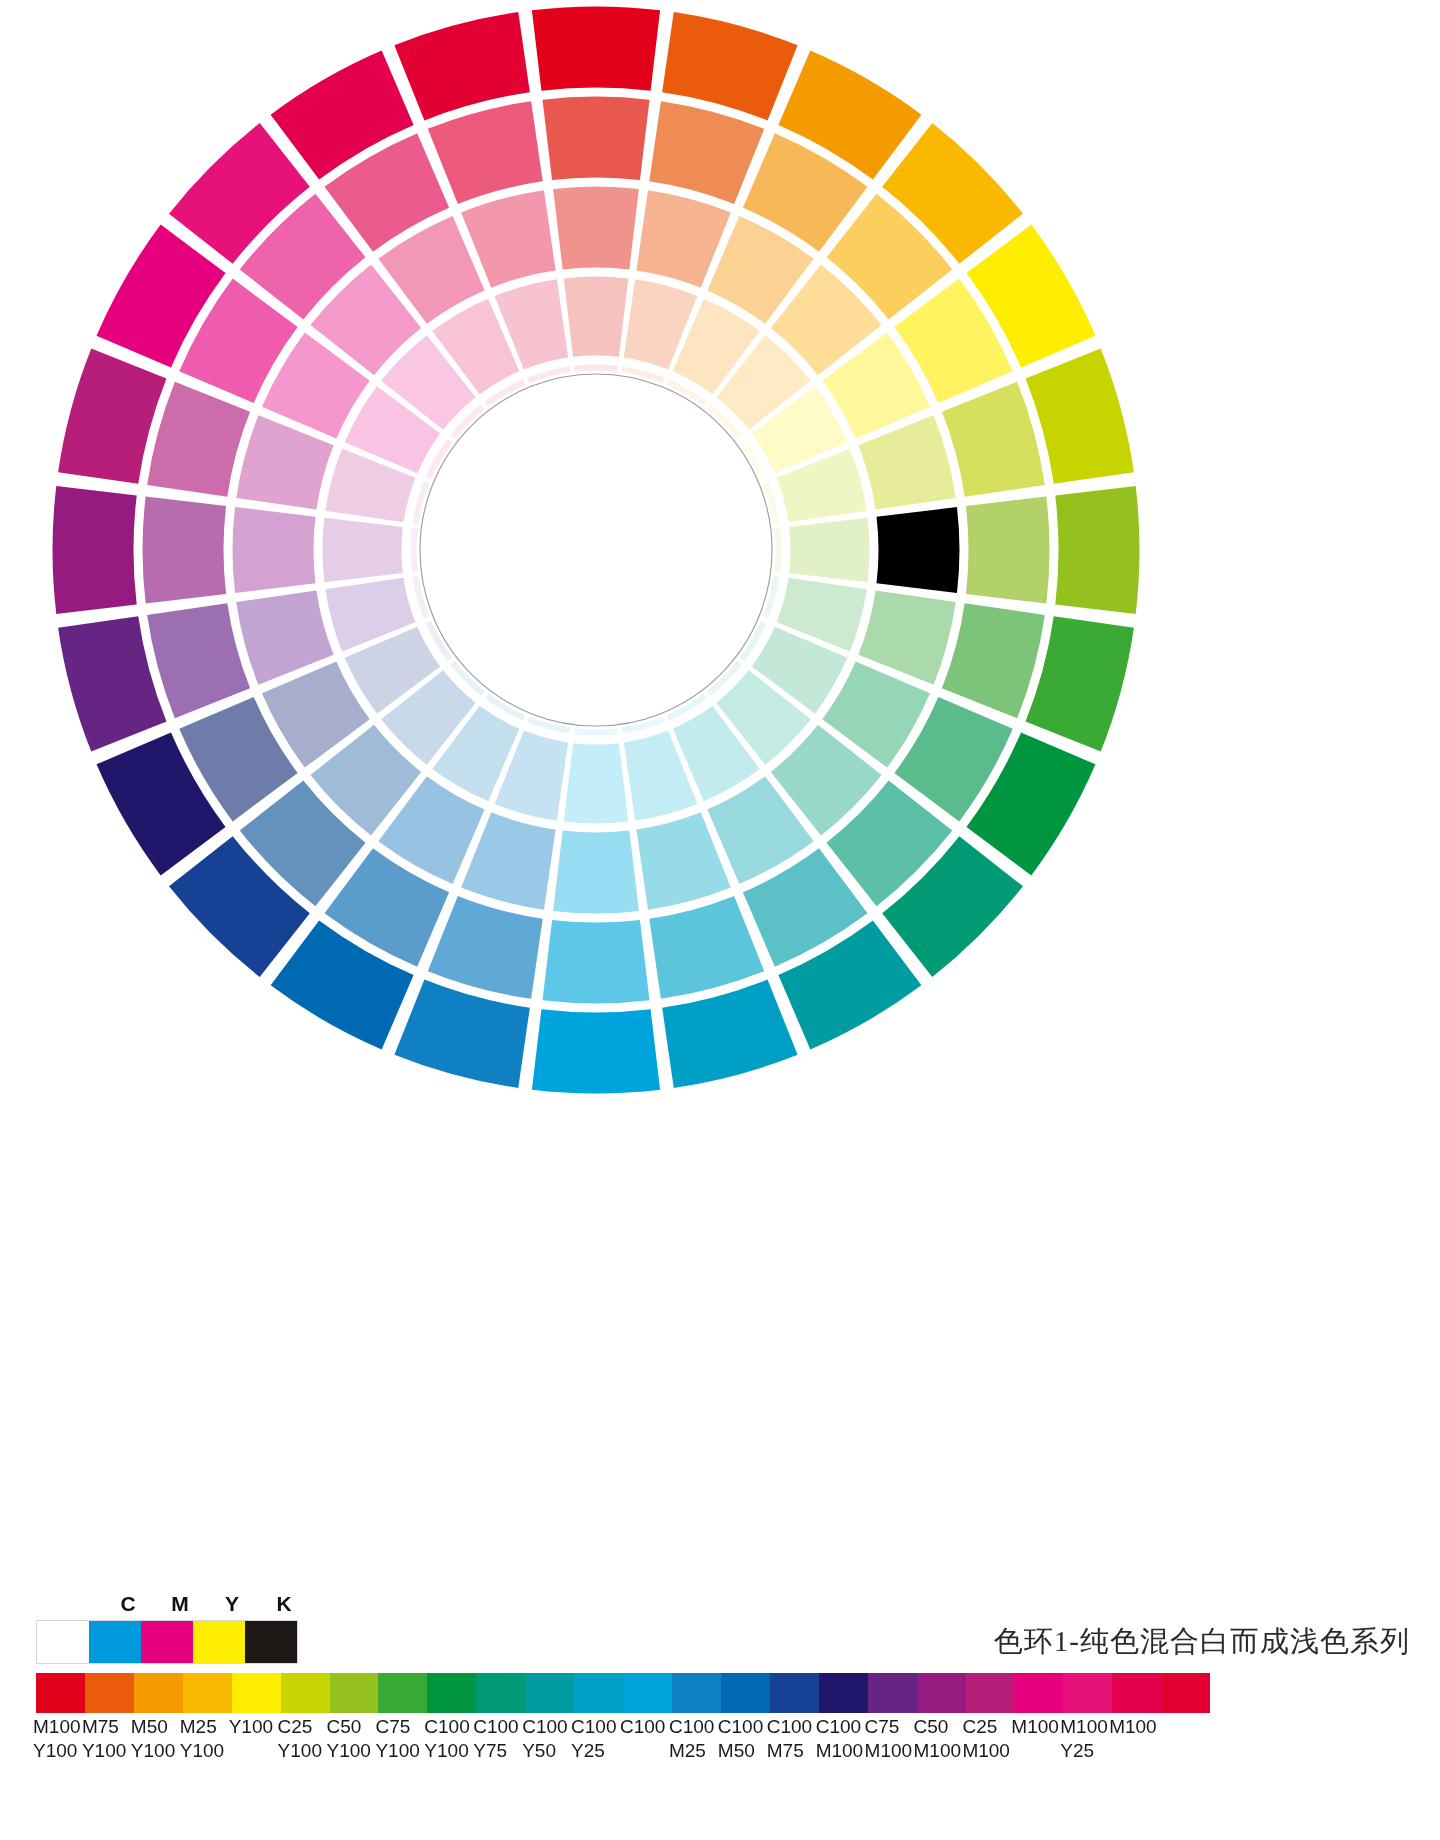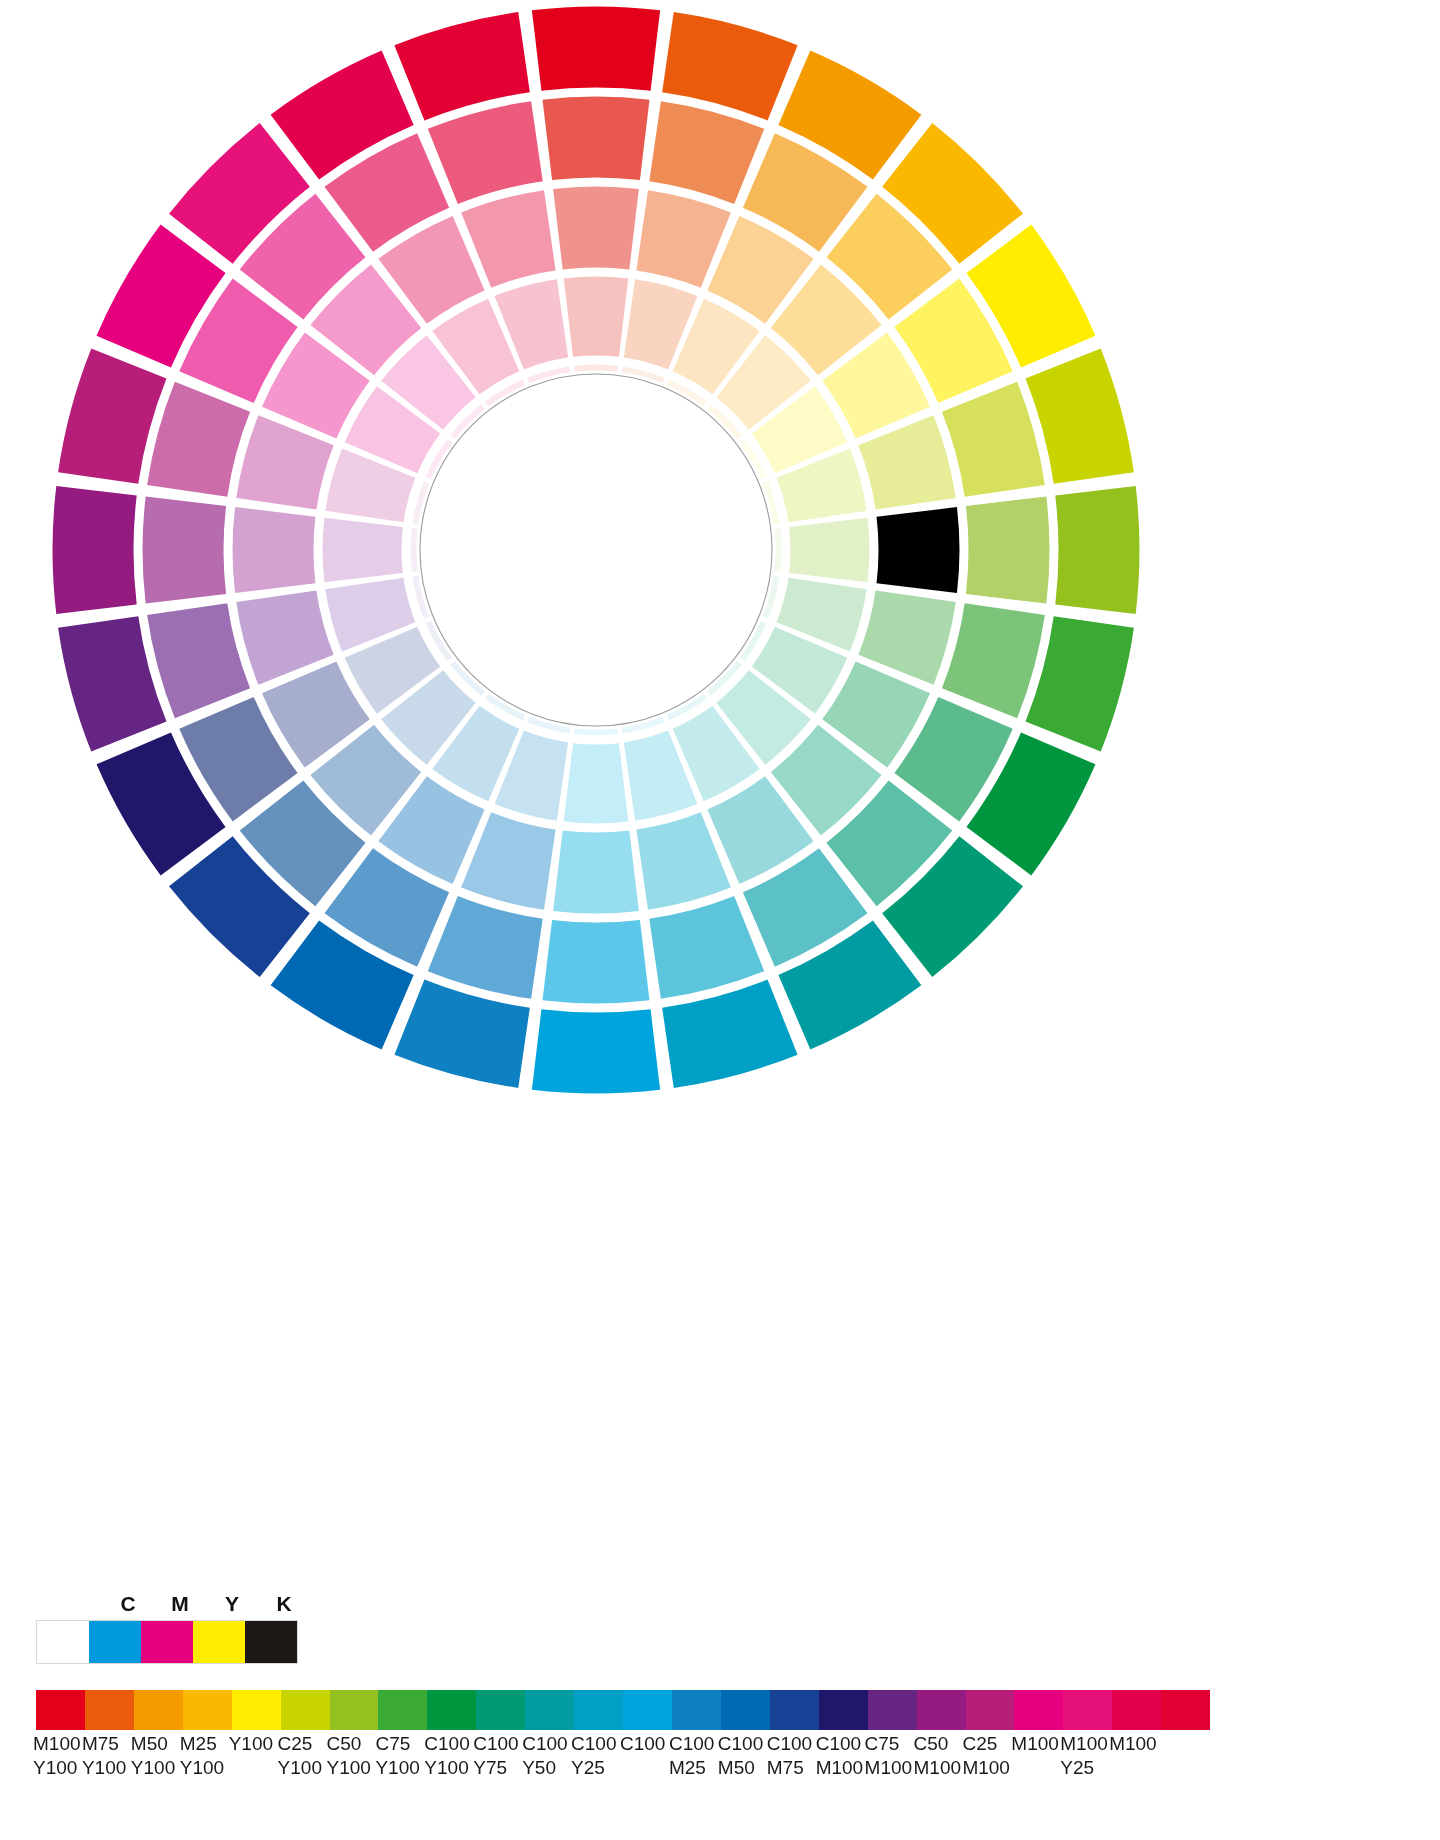--- a/index.html
+++ b/index.html
@@ -27,21 +27,21 @@
   }
   .cmyk-swatches{
     display:flex;width:260px;height:42px;border:1px solid #d8d8d8;box-sizing:content-box;
   }
   .cmyk-swatches div{width:52px;height:42px;}
   .title-cn{
     position:absolute;right:30px;top:62px;
     font-family:"Liberation Serif","DejaVu Serif",serif;
     font-size:29px;color:#2a2a2a;letter-spacing:1px;white-space:nowrap;
   }
-  #strip-wrap{position:absolute;left:36px;top:130px;width:1174px;}
+  #strip-wrap{position:absolute;left:36px;top:113px;width:1174px;}
   .strip{display:flex;width:1174px;height:40px;}
   .strip div{flex:1 1 0;height:40px;}
   .strip-labels{position:relative;width:1174px;height:60px;margin-top:2px;}
   .strip-labels .lab{
     position:absolute;top:0;width:60px;font-size:19px;color:#1a1a1a;
     line-height:24px;font-weight:400;
   }
   .strip-labels .lab .l1{display:block;}
   .strip-labels .lab .l2{display:block;}
 </style>
@@ -188,20 +188,21 @@
   <div class="cmyk-block">
     <div class="cmyk-swatches" id="cmyk-swatches">
         <div style="background: rgb(255, 255, 255);"></div>
         <div style="background: rgb(0, 153, 221);"></div>
         <div style="background: rgb(230, 0, 126);"></div>
         <div style="background: rgb(255, 237, 0);"></div>
         <div style="background: rgb(29, 24, 21);"></div>
       </div>
   </div>
 
+  <div class="title-cn">色环1-纯色混合白而成浅色系列</div>
 
   <div id="strip-wrap">
     <div class="strip" id="hue-strip">
         <div style="background: rgb(226, 0, 26);"></div>
         <div style="background: rgb(234, 91, 12);"></div>
         <div style="background: rgb(244, 155, 0);"></div>
         <div style="background: rgb(250, 185, 0);"></div>
         <div style="background: rgb(255, 237, 0);"></div>
         <div style="background: rgb(200, 212, 0);"></div>
         <div style="background: rgb(149, 193, 31);"></div>

